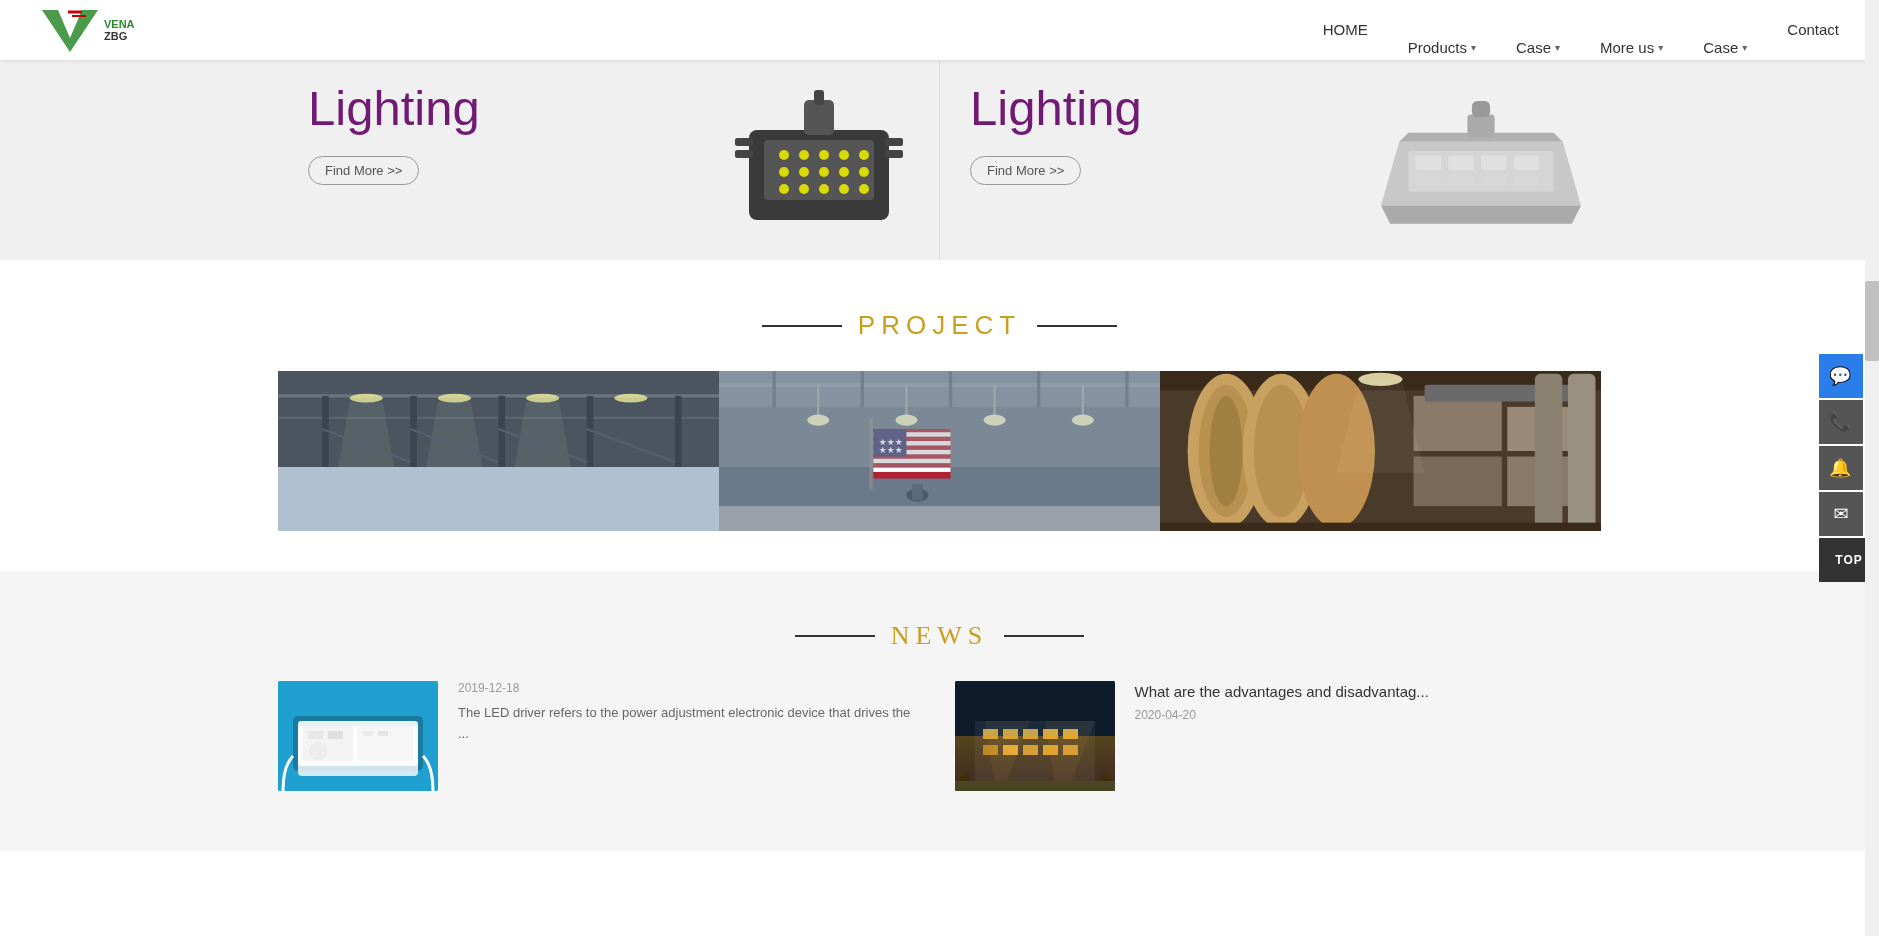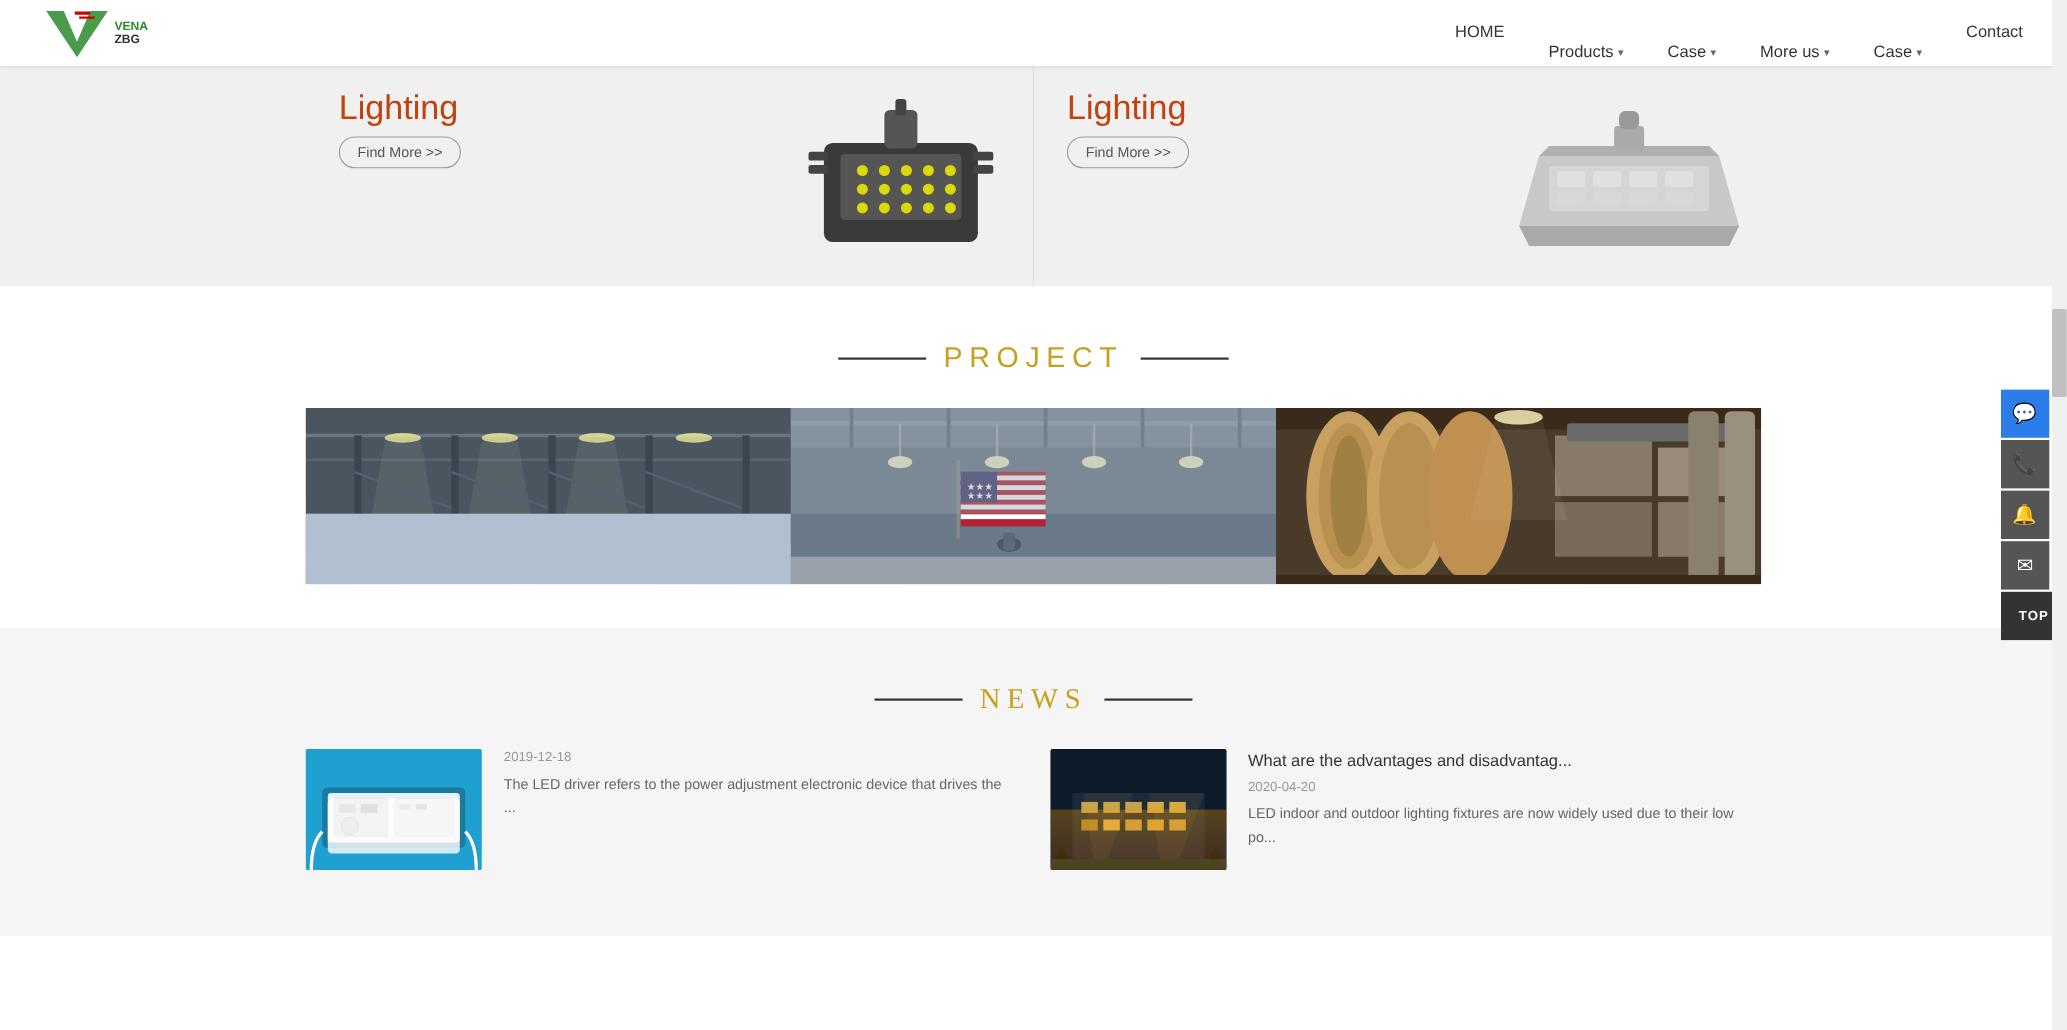--- a/index.html
+++ b/index.html
@@ -102,24 +102,24 @@
       position: relative;
       display: flex;
       flex-direction: column;
       align-items: flex-start;
       min-height: 200px;
     }
     .product-card + .product-card {
       border-left: 1px solid #ddd;
     }
     .product-card-title {
-      font-size: 31px;
+      font-size: 49px;
       font-weight: 300;
-      color: #c2410c;
-      margin-bottom: 8px;
+      color: #701a75;
+      margin-bottom: 20px;
     }
     .product-card-btn {
       border: 1px solid #999;
       background: transparent;
       color: #555;
       padding: 6px 16px;
       border-radius: 20px;
       cursor: pointer;
       font-size: 13px;
     }
@@ -614,19 +614,18 @@
 
             <rect x="0" y="100" width="160" height="10" fill="#1a3a2a"></rect>
 
             <path d="M 5 100 Q 10 80 15 100" fill="#0a1a0a"></path>
             <path d="M 145 100 Q 150 80 155 100" fill="#0a1a0a"></path>
           </svg>
         </div>
         <div class="news-content">
           <div class="news-title">What are the advantages and disadvantag...</div>
           <div class="news-date">2020-04-20</div>
-          <div class="news-excerpt">LED indoor and outdoor lighting fixtures are now widely used due to their low po...</div>
         </div>
       </div>
     </div>
   </div>
 
 </div>
 
 </body></html>

